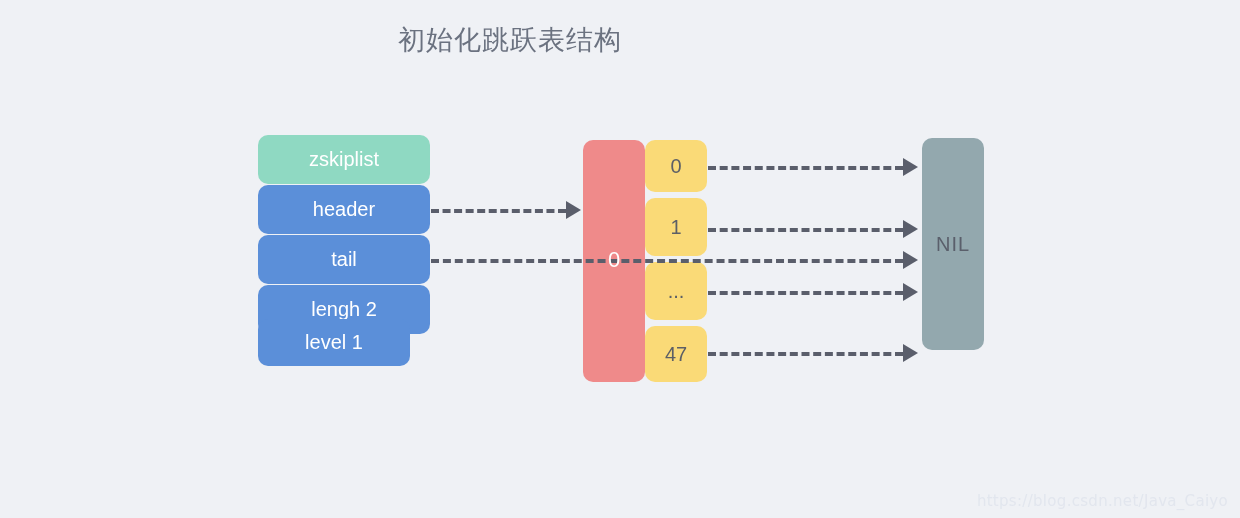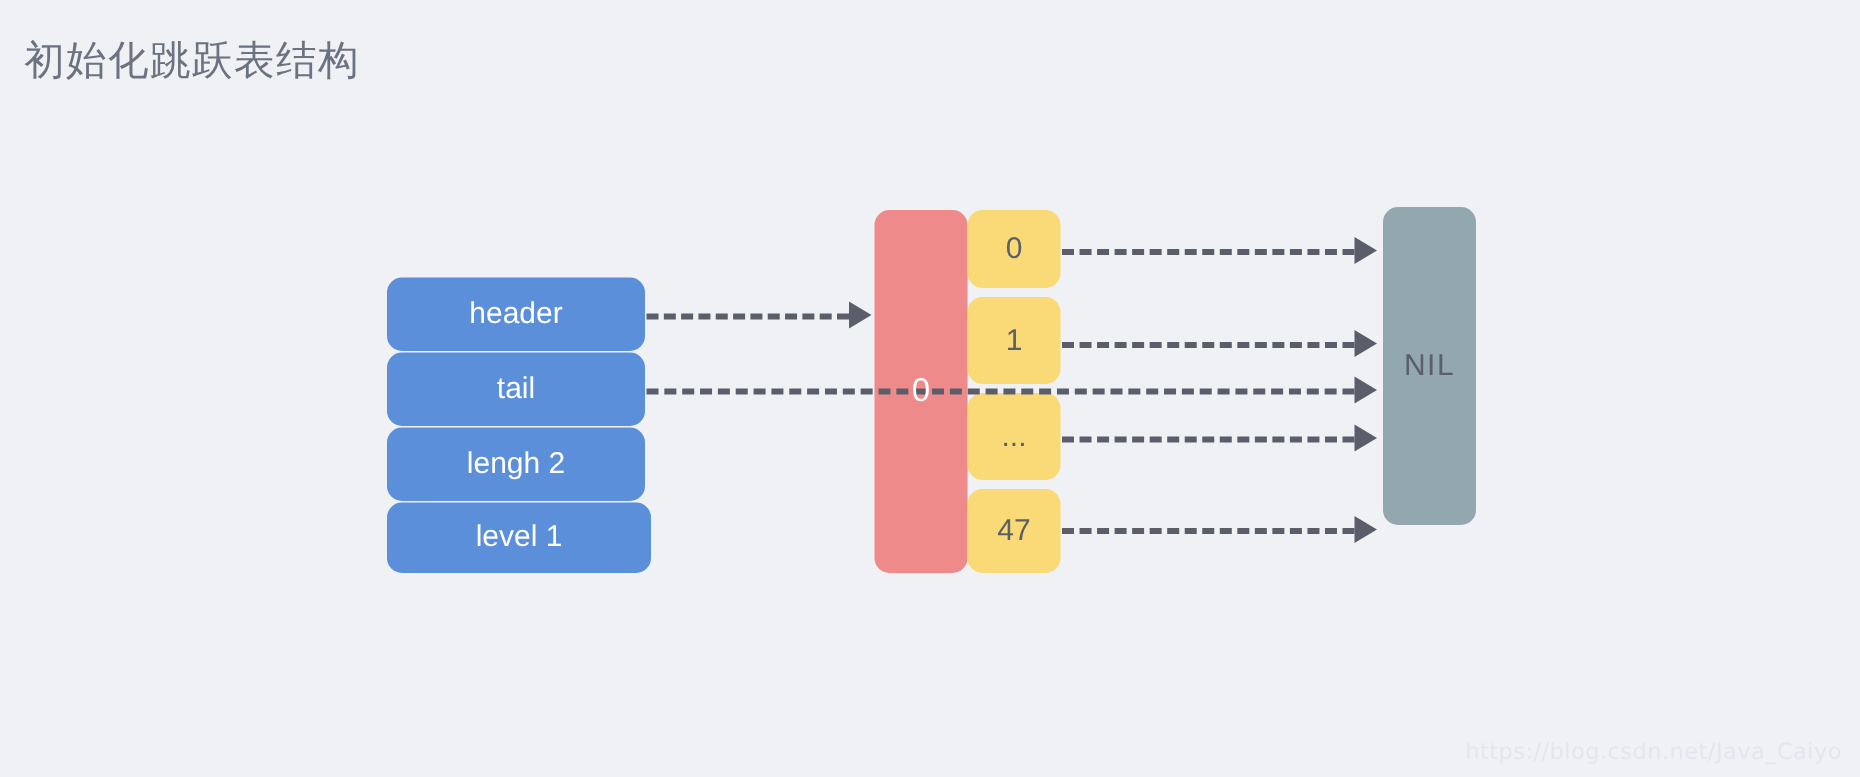--- a/index.html
+++ b/index.html
@@ -19,25 +19,25 @@
     left: 0;
     top: 0;
     width: 1240px;
     height: 518px;
   }
   .title {
     position: absolute;
     left: 0;
     top: 22px;
     width: 1020px;
+    text-align: center;
     font-size: 27px;
     color: #6b7280;
     letter-spacing: 1px;
     font-family: "DejaVu Sans", sans-serif;
-    padding-left: 16px;
   }
   .block {
     position: absolute;
     border-radius: 10px;
     display: flex;
     align-items: center;
     justify-content: center;
     box-sizing: border-box;
   }
   .zs-head {
@@ -97,28 +97,29 @@
     letter-spacing: 0.3px;
   }
 </style>
 </head>
 <body>
 
 <div id="canvas">
 
   <div class="title">初始化跳跃表结构</div>
 
+  <div class="block zs-head" style="left:258px; top:135px; width:172px; height:49px;">zskiplist</div>
 
   <div class="block zs-row" style="left:258px; top:185px; width:172px; height:49px;">header</div>
 
   <div class="block zs-row" style="left:258px; top:235px; width:172px; height:49px;">tail</div>
 
   <div class="block zs-row" style="left:258px; top:285px; width:172px; height:49px;">lengh 2</div>
 
-  <div class="block zs-row" style="left:258px; top:335px; width:176px; height:47px;">level 1</div>
+  <div class="block zs-row" style="left:258px; top:319px; width:152px; height:47px;">level 1</div>
 
   <div class="block red-col" style="left:583px; top:140px; width:62px; height:242px;"></div>
   <div class="red-label" style="left:583px; top:247px;">0</div>
 
   <div class="block yellow-cell" style="left:645px; top:140px; width:62px; height:52px;">0</div>
 
   <div class="block yellow-cell" style="left:645px; top:198px; width:62px; height:58px;">1</div>
 
   <div class="block yellow-cell" style="left:645px; top:262px; width:62px; height:58px;">...</div>
 

